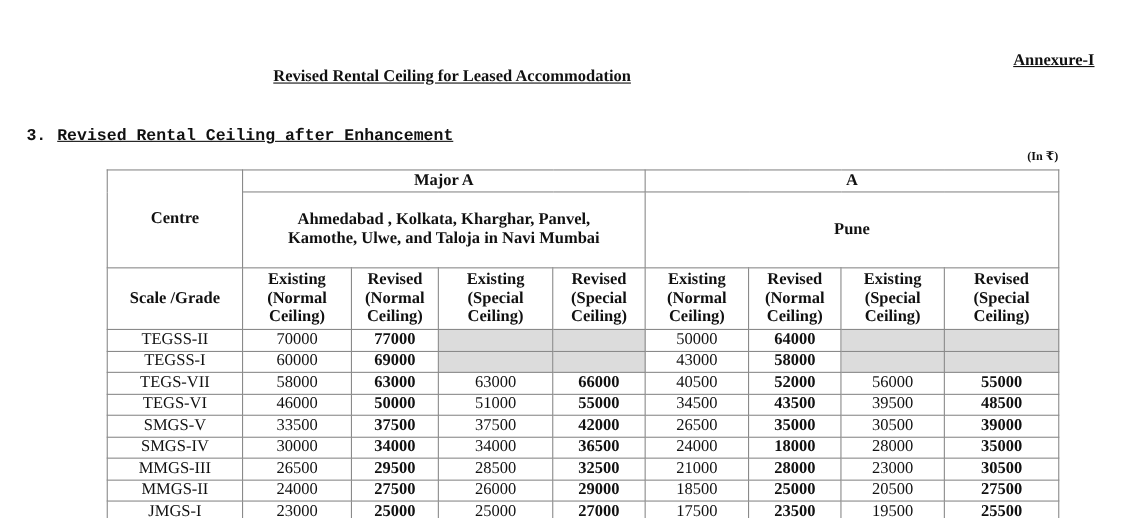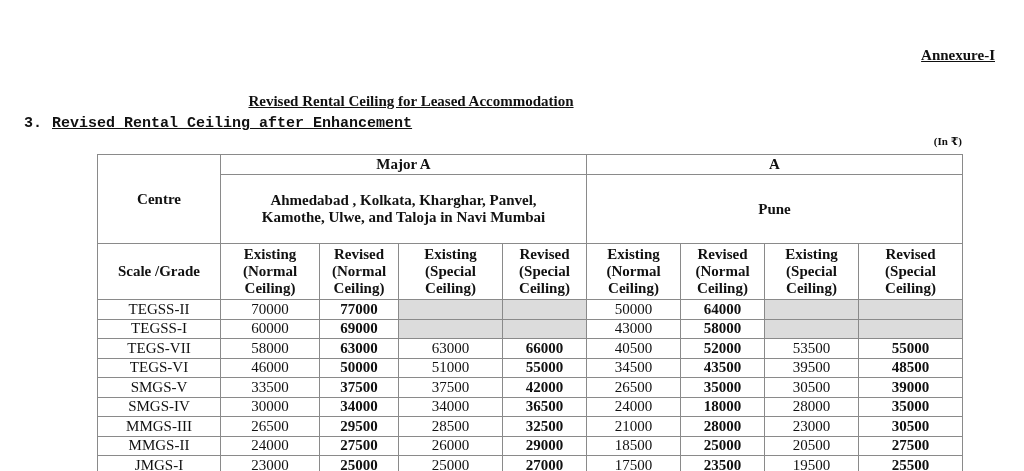--- a/index.html
+++ b/index.html
@@ -1,19 +1,19 @@
 <!DOCTYPE html>
 <html><head>
 <meta charset="utf-8">
 <style>
   html, body { margin:0; padding:0; background:#fff; }
   body { width:1024px; height:471px; position:relative; overflow:hidden;
          font-family: "Liberation Serif", "DejaVu Serif", serif; color:#111; }
   .annex { position:absolute; right:29px; top:15px; font-weight:bold; font-size:15px; text-decoration:underline;margin-top:32px; }
-  .title { position:absolute; left:0; width:822px; top:93px; text-align:center; font-weight:bold; font-size:15px; }
+  .title { position:absolute; left:0; width:822px; top:62px; text-align:center; font-weight:bold; font-size:15px; }
   .title span { text-decoration:underline; }
   .section { position:absolute; left:24px; top:115px; font-weight:bold; font-size:15px;font-family:Liberation Mono, monospace; }
   .section .num { margin-right:10px; }
   .section .txt { text-decoration:underline; }
   .unit { position:absolute; right:62px; top:135px; font-weight:bold; font-size:11px; }
   table { position:absolute; left:97px; top:154px; border-collapse:collapse; font-size:15px; }
   td, th { border:1.5px solid #8a8a8a; text-align:center; padding:0; line-height:17px; }
   th { font-weight:bold; }
   .r1 th { height:19px;margin-left:39px; }
   .r2 th { height:44px; }
@@ -122,21 +122,21 @@
         <td class="na"></td>
       </tr>
       <tr>
         <td>TEGS-VII</td>
         <td>58000</td>
         <td class="b">63000</td>
         <td>63000</td>
         <td class="b">66000</td>
         <td>40500</td>
         <td class="b">52000</td>
-        <td>53500</td>
+        <td>56000</td>
         <td class="b">55000</td>
       </tr>
       <tr>
         <td>TEGS-VI</td>
         <td>46000</td>
         <td class="b">50000</td>
         <td>51000</td>
         <td class="b">55000</td>
         <td>34500</td>
         <td class="b">43500</td>

